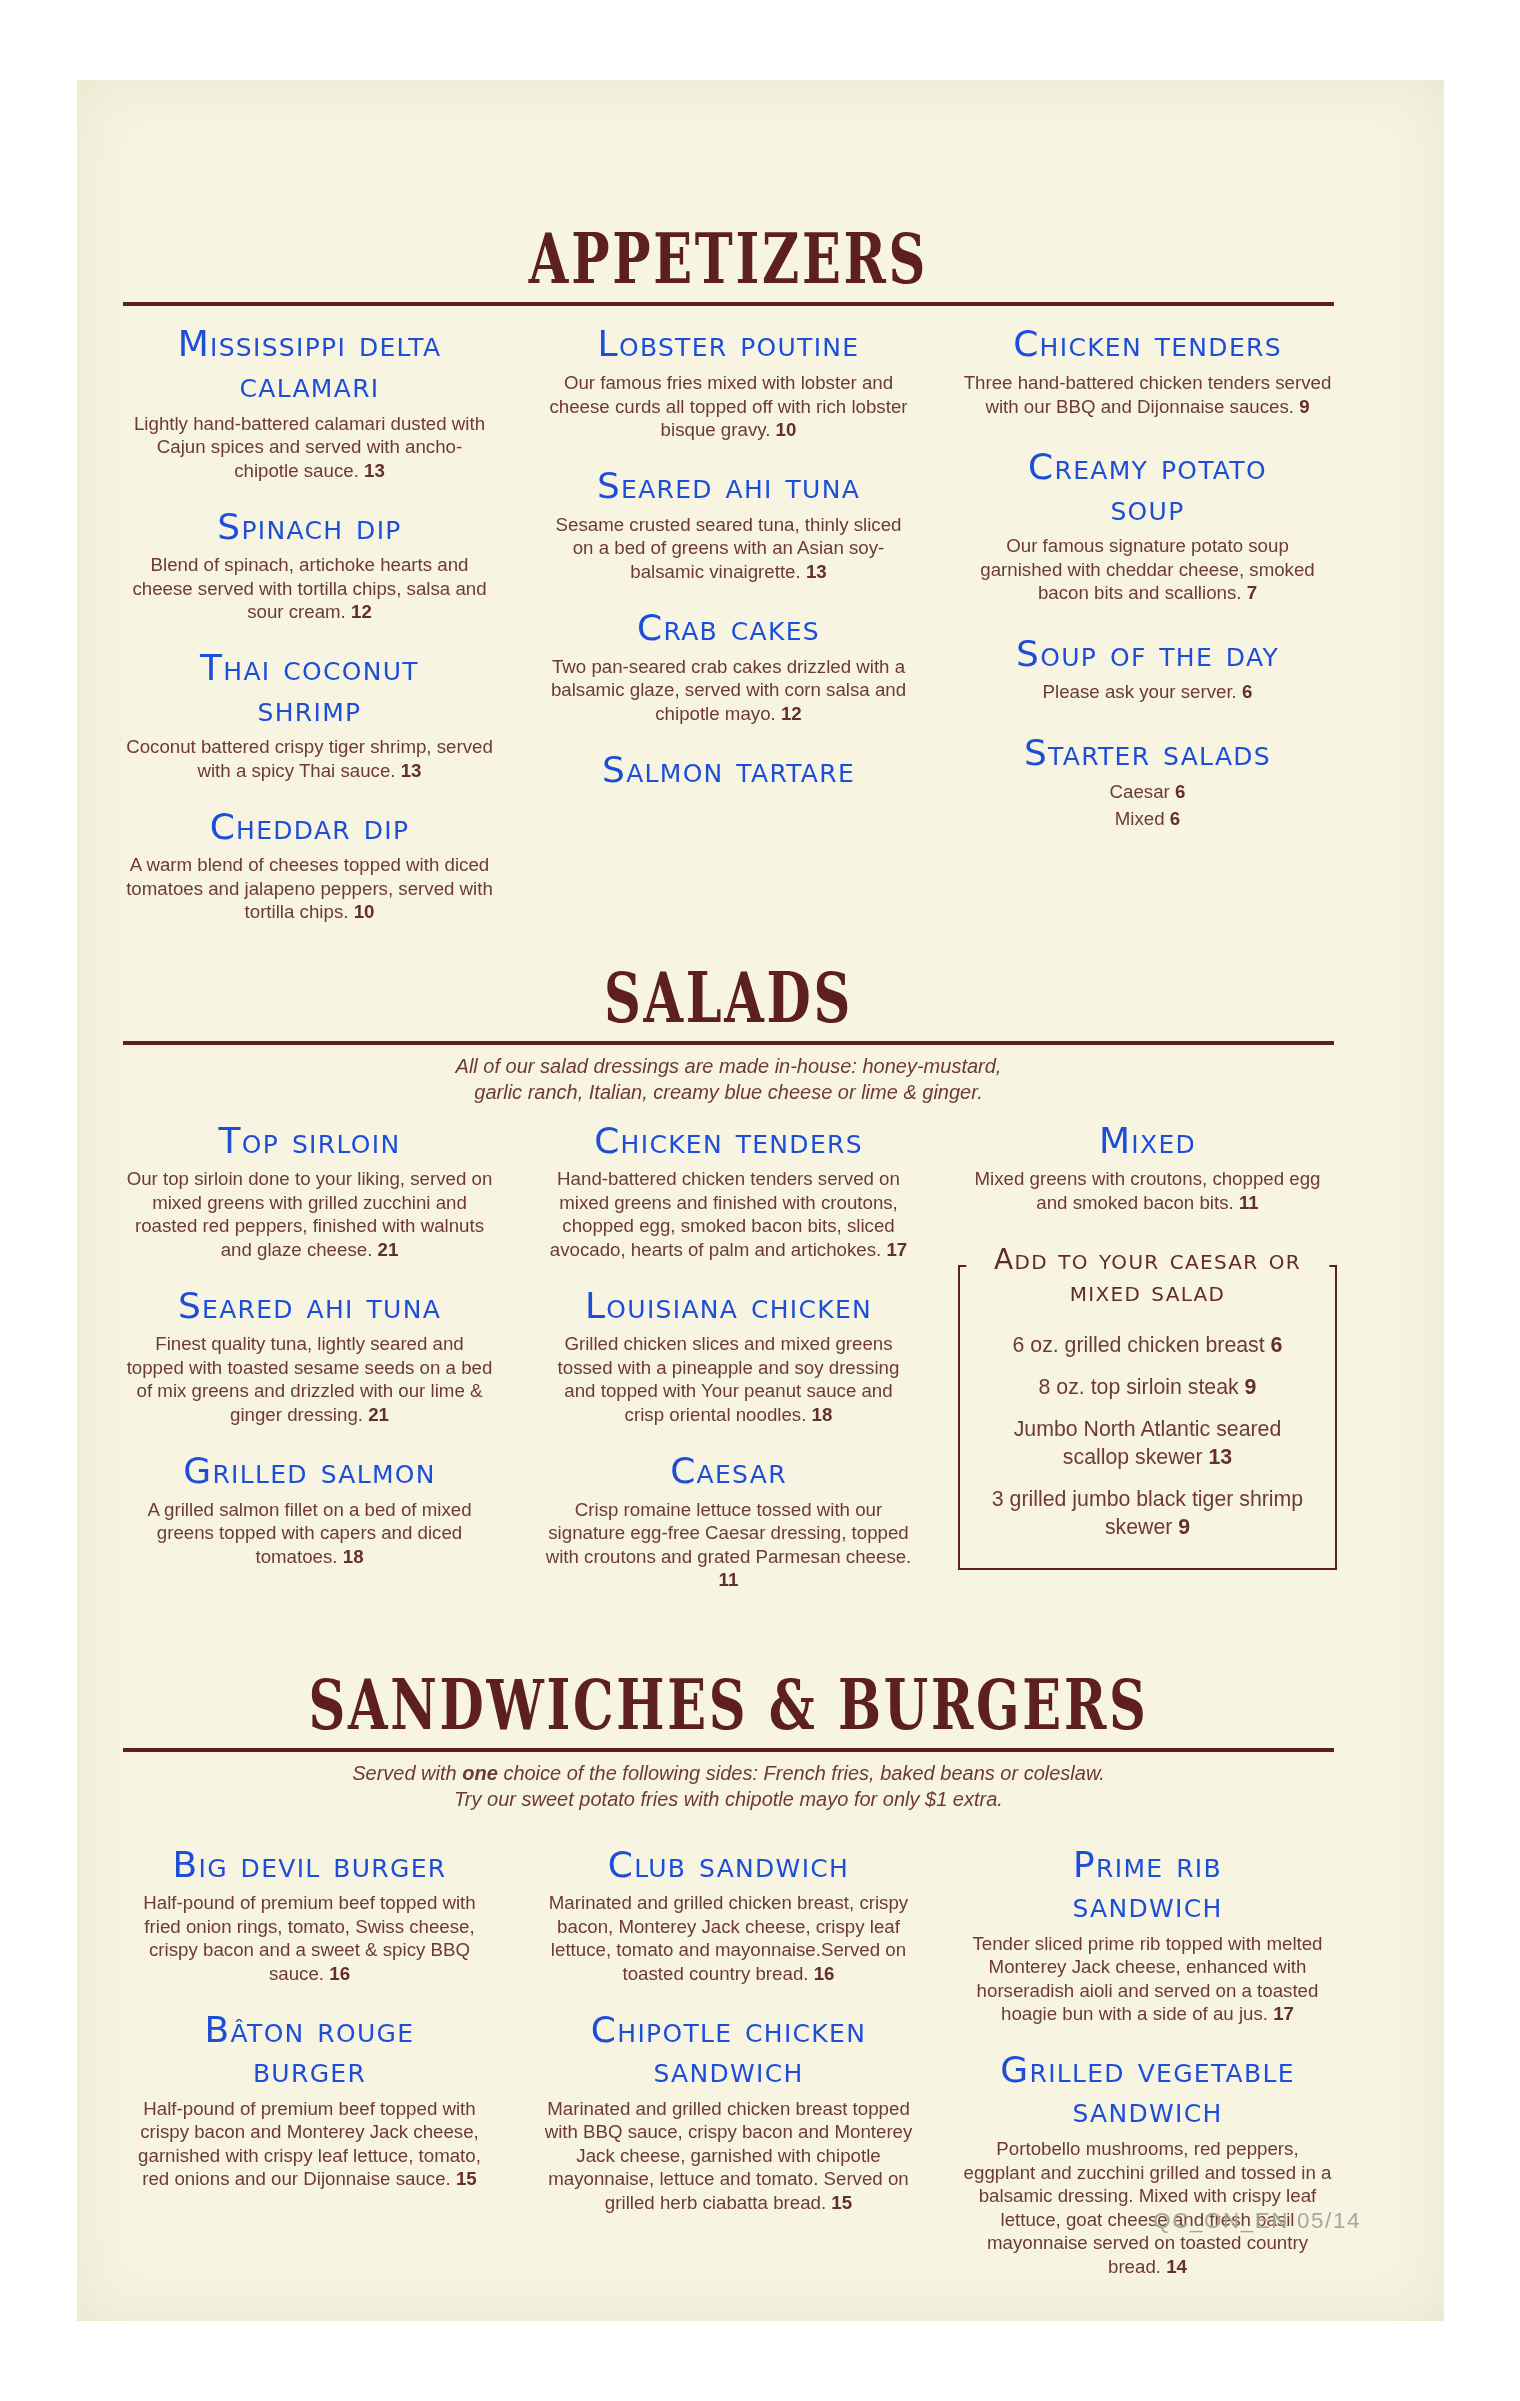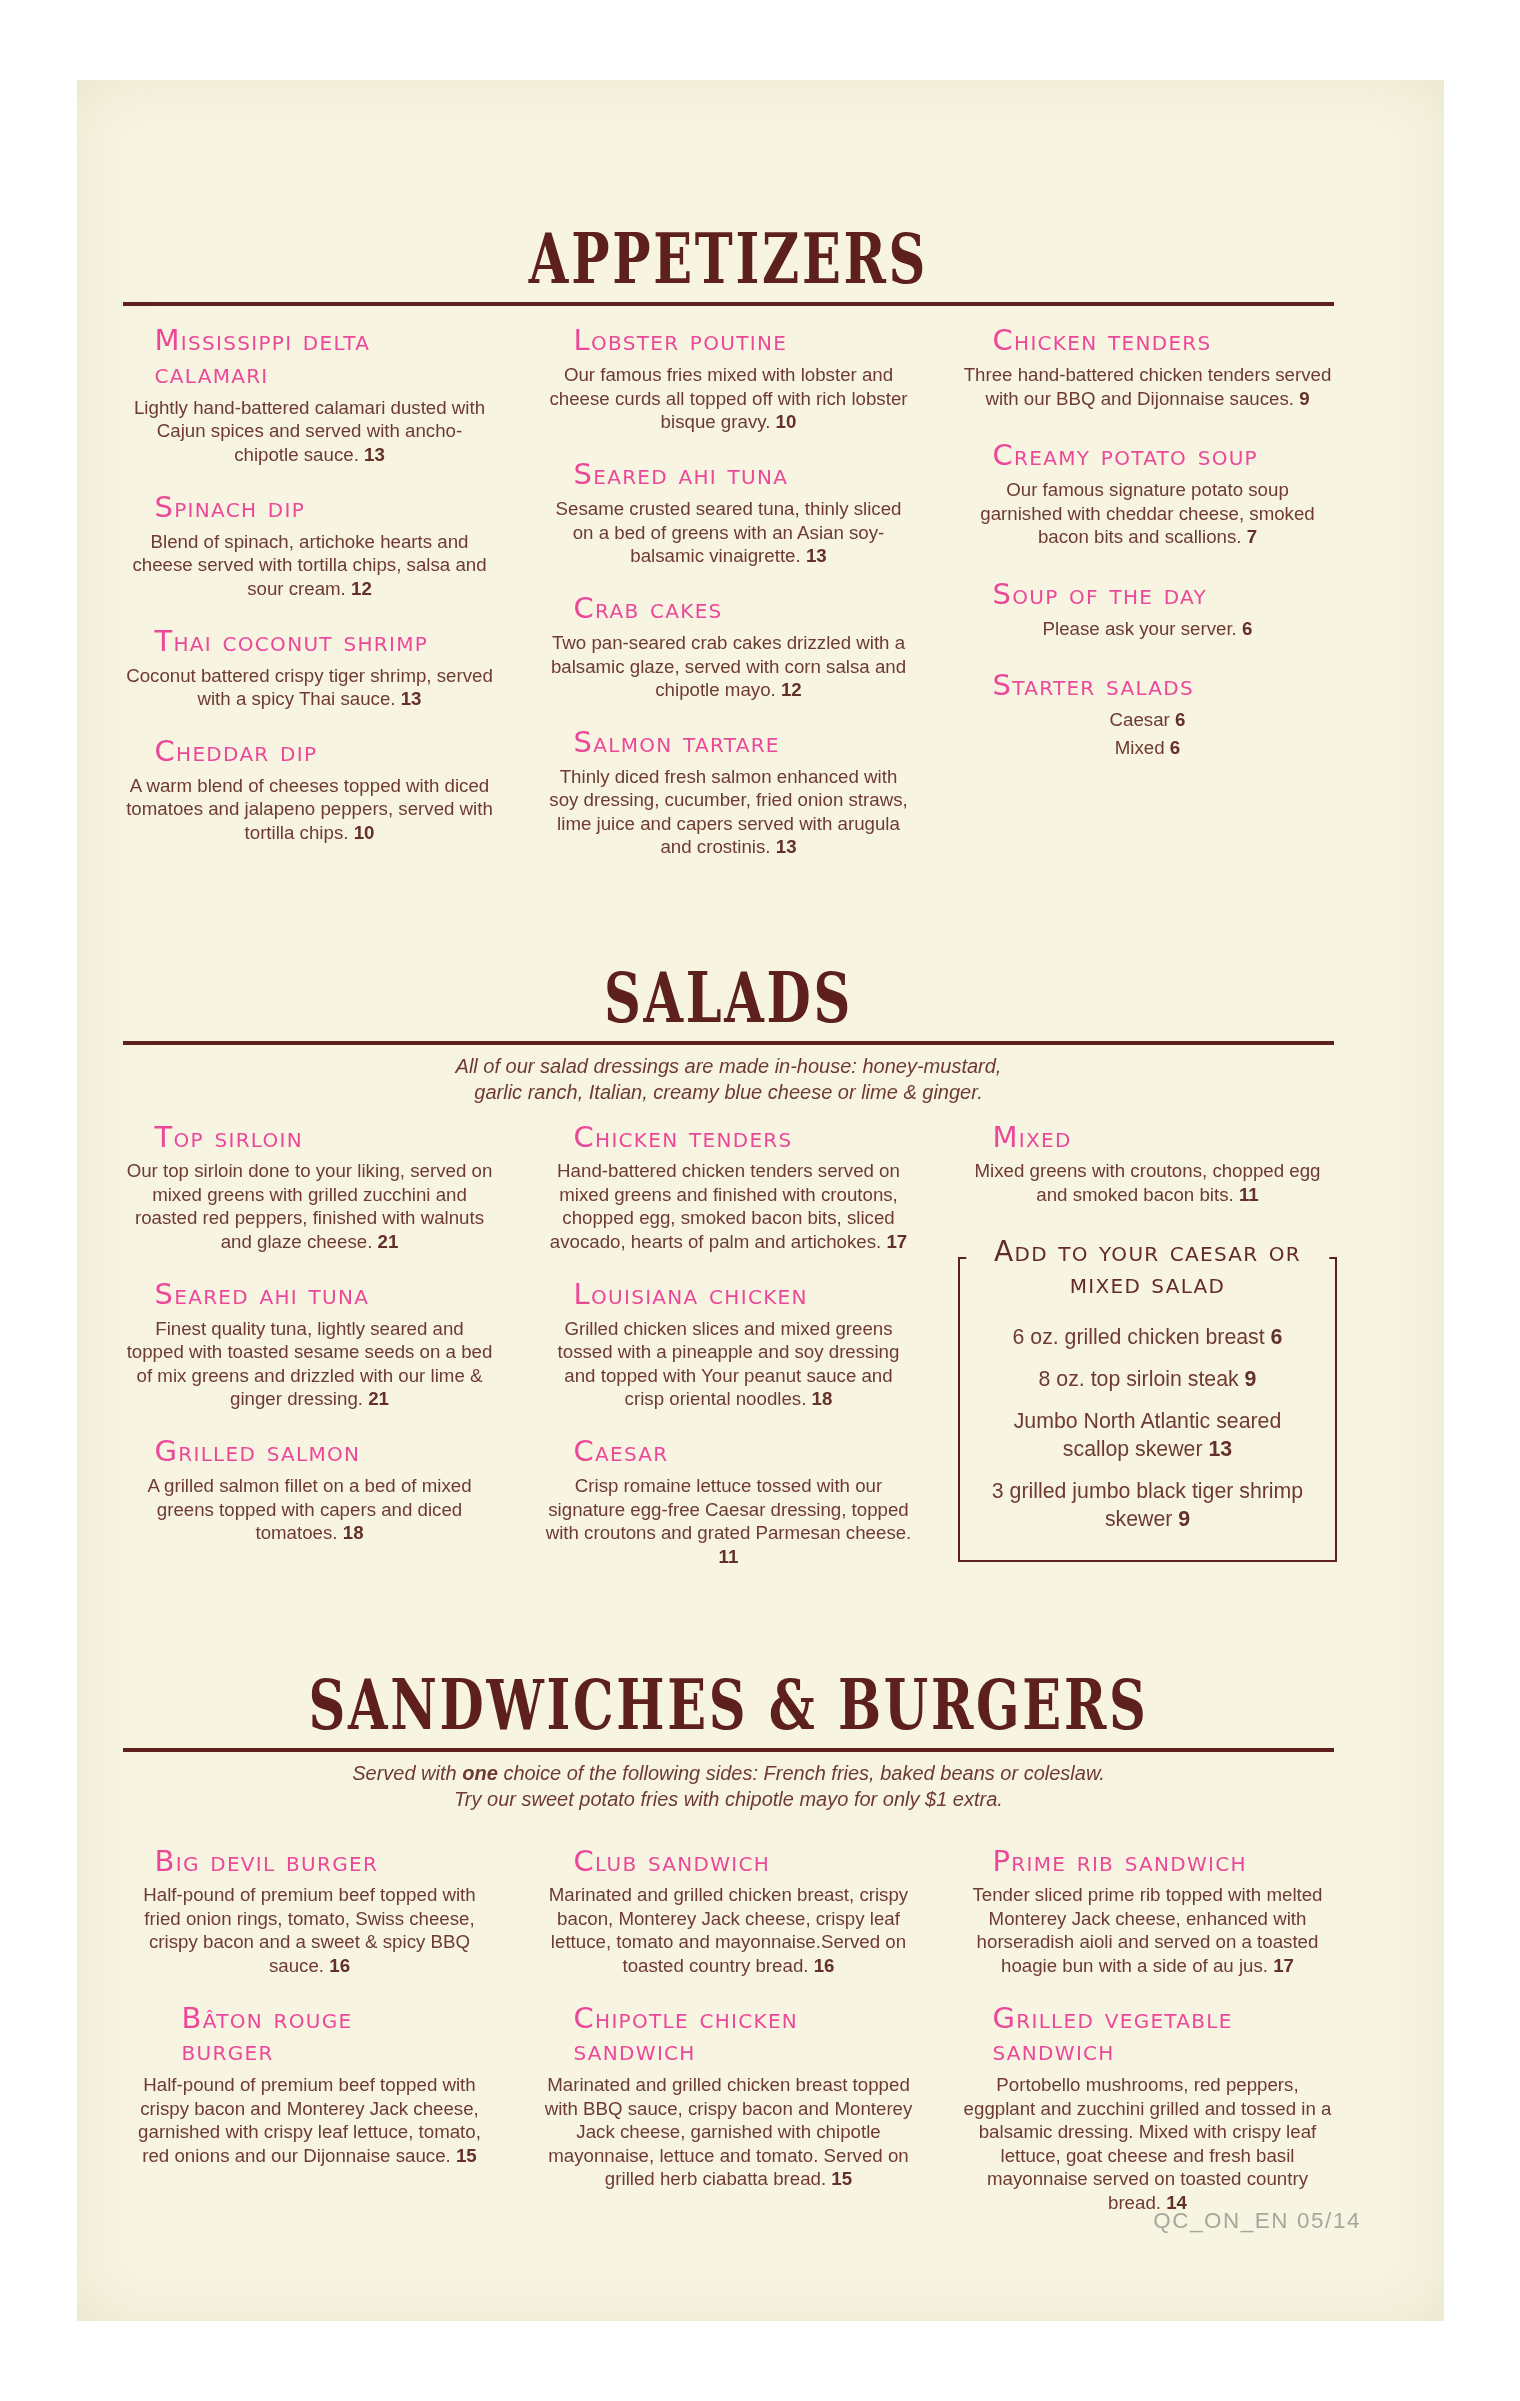--- a/index.html
+++ b/index.html
@@ -25,24 +25,24 @@
     margin:9.6px auto 0; text-align:center; font-style:italic;
     font-size:20px; line-height:25.6px; color:#6e3a32; max-width:907px;
   }
   .note strong { font-weight:700; }
   .columns { display:flex; justify-content:space-between; width:1217px; margin:18.7px auto 0; }
   .col { width:379px; }
   .item { margin-bottom:24.5px; }
   .mt-lg { margin-top:21.3px; }
   .mt-xl { margin-top:29px; }
   .item-name {
-    margin:0 auto 6.4px; max-width:310px; text-align:left;
+    margin:0 auto 6.4px; max-width:310px; text-align:center;
     font-family:"DejaVu Sans", sans-serif; font-weight:400;
     font-variant:small-caps; text-transform:lowercase;
-    font-size:29px; line-height:1.12; letter-spacing:1.3px; color:#ec4899;
+    font-size:36px; line-height:1.12; letter-spacing:1.3px; color:#1d4ed8;
   }
   .item-name::first-letter { text-transform:uppercase; }
   .item-desc {
     margin:0 auto; max-width:368px; text-align:center;
     font-size:18.7px; line-height:23.5px; color:#6e3a32;
   }
   .option-line { margin-top:4.3px; }
   .price { font-weight:700; color:#643028; }
   .addon-box {
     position:relative; border:2.1px solid #5d201d; margin-top:51px;
@@ -101,21 +101,20 @@
         <div class="item">
           <h3 class="item-name">Seared Ahi Tuna</h3>
           <p class="item-desc"><span>Sesame crusted seared tuna, thinly sliced on a bed of greens with an Asian soy-balsamic vinaigrette.</span> <span class="price">13</span></p>
         </div>
         <div class="item">
           <h3 class="item-name">Crab Cakes</h3>
           <p class="item-desc"><span>Two pan-seared crab cakes drizzled with a balsamic glaze, served with corn salsa and chipotle mayo.</span> <span class="price">12</span></p>
         </div>
         <div class="item">
           <h3 class="item-name">Salmon Tartare</h3>
-          <p class="item-desc"><span>Thinly diced fresh salmon enhanced with soy dressing, cucumber, fried onion straws, lime juice and capers served with arugula and crostinis.</span> <span class="price">13</span></p>
         </div>
       </div>
       <div class="col">
         <div class="item">
           <h3 class="item-name">Chicken Tenders</h3>
           <p class="item-desc"><span>Three hand-battered chicken tenders served with our BBQ and Dijonnaise sauces.</span> <span class="price">9</span></p>
         </div>
         <div class="item mt-xl">
           <h3 class="item-name">Creamy Potato Soup</h3>
           <p class="item-desc"><span>Our famous signature potato soup garnished with cheddar cheese, smoked bacon bits and scallions.</span> <span class="price">7</span></p>

